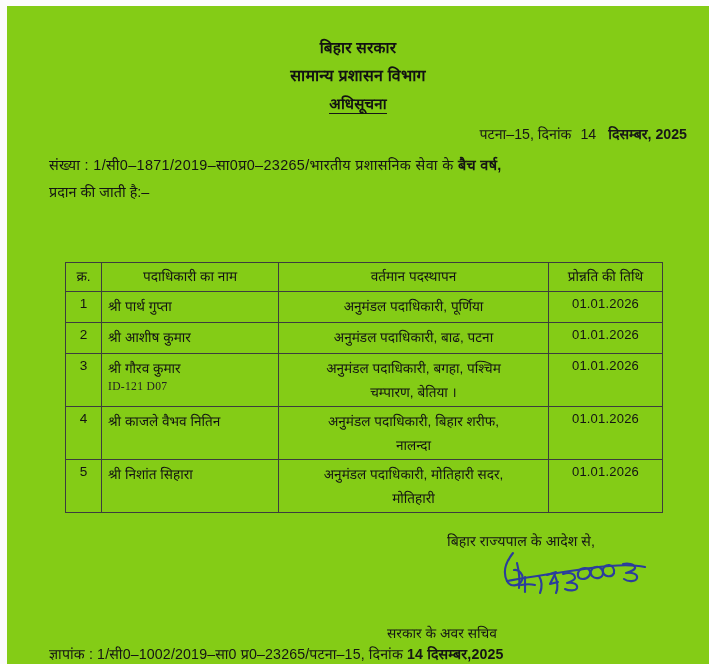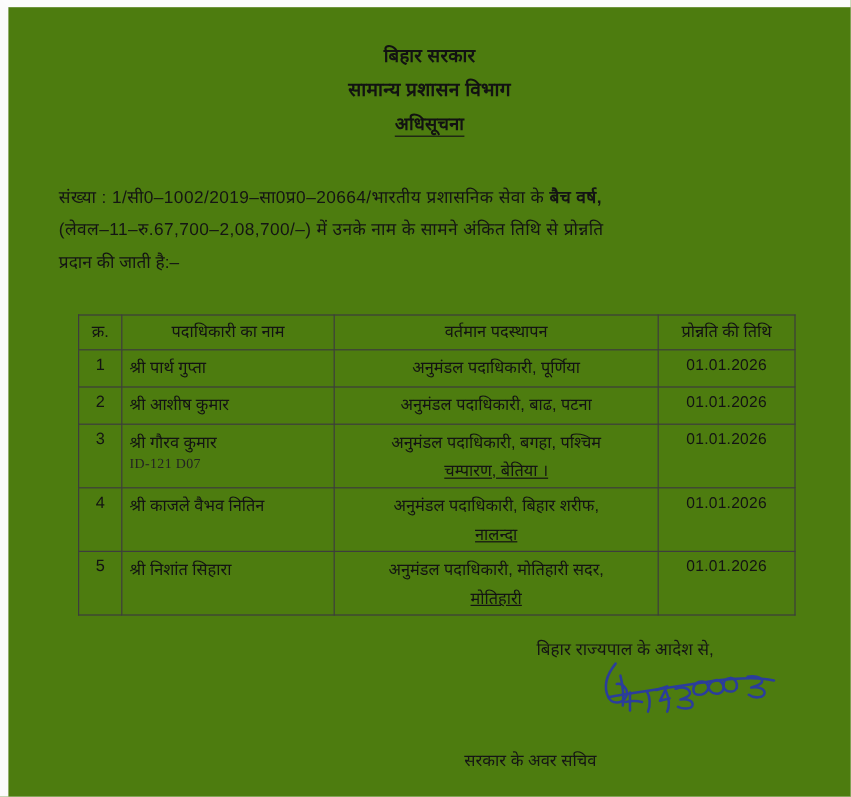--- a/index.html
+++ b/index.html
@@ -14,21 +14,21 @@
     font-family: "Liberation Sans", "DejaVu Sans", sans-serif;
     color: #1a1a1a;
     overflow: hidden;
     position: relative;
   }
   .page {
     position: absolute;
     left: 0; top: 0;
     width: 709px;
     height: 664px;
-    background: #4d7c0f;
+    background: #84cc16;
     box-sizing: border-box;
     border-left: 7px solid #fbfbfb;
     border-top: 6px solid #fcfcfc;
   }
   .inner {
     position: relative;
     width: 100%;
     height: 100%;
   }
 
@@ -115,21 +115,21 @@
   td.date { text-align: center; font-size: 13px; letter-spacing: .2px; }
 
   .sub-id {
     display: block;
     font-size: 11.6px;
     font-family: "Liberation Serif", "DejaVu Serif", serif;
     letter-spacing: .3px;
     margin-top: 3px;
     color: #232323;
   }
-  .post-l2 { display: block; margin-top: 5px; text-decoration: underline; }
+  .post-l2 { display: block; margin-top: 5px; }
   .rowtall td { height: 44px; }
   .rowshort td { height: 22px; }
 
   
   .sig-order {
     position: absolute;
     left: 440px;
     top: 525px;
     font-size: 14.2px;
     color: #151515;
@@ -179,24 +179,26 @@
 
 <div class="page">
   <div class="inner">
 
     <div class="hdr hdr-org">बिहार सरकार</div>
     <div class="hdr hdr-notice">
       <span>अधिसूचना</span>
     </div>
     <div class="hdr hdr-dept">सामान्य प्रशासन विभाग</div>
 
+    <div class="placedate">
+      <span>पटना–15, दिनांक</span><span class="d-num">14</span><span class="d-mon">दिसम्बर, 2025</span>
+    </div>
 
     <div class="para">
-      <span class="ln l1"><span>संख्या : 1/सी0–1002/2019–सा0प्र0–20664/भारतीय प्रशासनिक सेवा के </span><b>बैच वर्ष,</b></span>
-      <span class="ln l3">(लेवल–11–रु.67,700–2,08,700/–) में उनके नाम के सामने अंकित तिथि से प्रोन्नति</span>
+      <span class="ln l1"><span>संख्या : 1/सी0–1871/2019–सा0प्र0–23265/भारतीय प्रशासनिक सेवा के </span><b>बैच वर्ष,</b></span>
       <span class="ln">प्रदान की जाती है:–</span>
     </div>
 
     <table class="promo">
       <colgroup>
         <col class="c-sl">
           <col class="c-name">
           <col class="c-post">
           <col class="c-date">
       </colgroup>
@@ -282,15 +284,18 @@
         <path d="M90 17 C85 17, 82 21, 83 25 C84 29, 91 29, 94 25 C97 21, 94 17, 90 17 Z"></path>
         <path d="M101 16 C96 17, 94 22, 97 25 C101 29, 108 27, 108 22 C108 18, 104 15, 101 16 Z"></path>
         <path d="M114 14 C110 14, 107 17, 108 21 C109 26, 117 27, 119 22"></path>
         <path d="M119 22 C120 18, 117 14, 114 14"></path>
         <path d="M128 13 C133 12, 139 13, 140 16 C141 19, 134 21, 131 22 C137 21, 143 23, 142 27 C141 31, 133 31, 129 28"></path>
       </g>
     </svg>
 
     <div class="sig-desig">सरकार के अवर सचिव</div>
 
+    <div class="memo">
+      <span>ज्ञापांक : 1/सी0–1002/2019–सा0 प्र0–23265/पटना–15, दिनांक </span><b>14 दिसम्बर,2025</b>
+    </div>
 
   </div>
 </div>
 
 </body></html>

